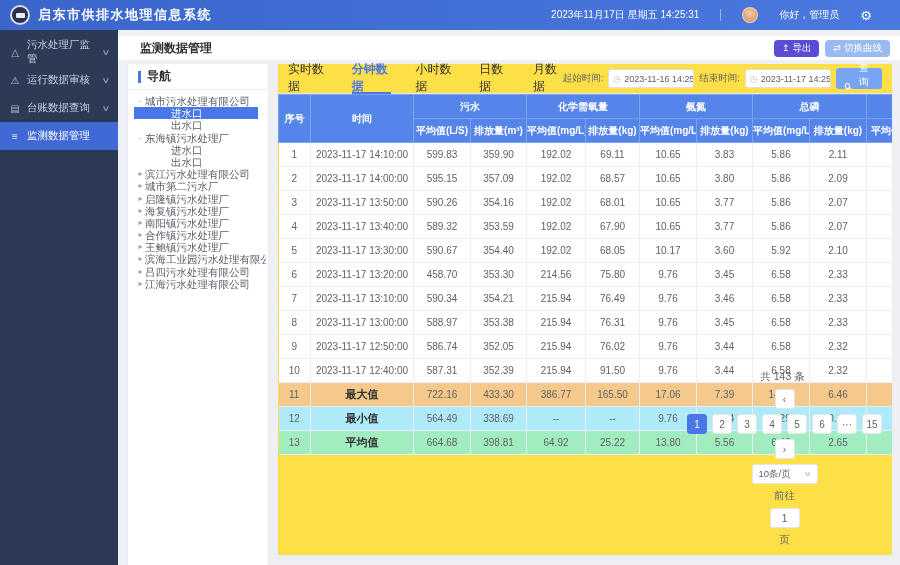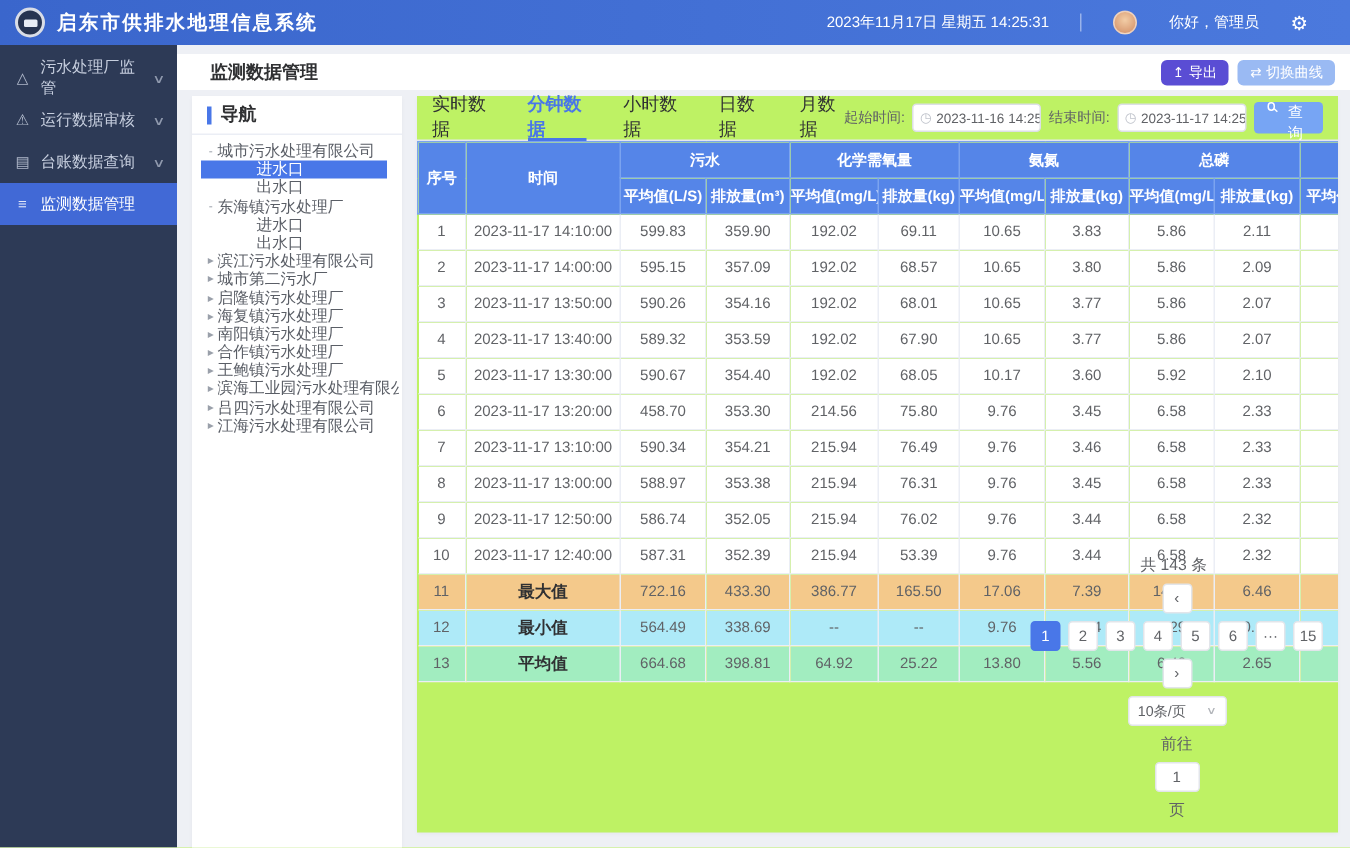--- a/index.html
+++ b/index.html
@@ -48,35 +48,35 @@
   .accent-bar { width:3px; height:12px; background:#4977e8; }
   .tree { padding:5px 2px 5px 6px; }
   .tree-item { height:12.2px; line-height:12.2px; font-size:10.5px; color:#5a5e66; display:flex;
     align-items:center; white-space:nowrap; overflow:hidden; cursor:pointer; }
   .tree-item .marker { width:9px; flex:0 0 9px; font-size:8px; color:#9aa0aa; text-align:center; }
   .tree-item.lv0 { padding-left:2px; }
   .tree-item.lv1 { padding-left:28px; }
   .tree-item.selected { background:#4977e8; color:#fff; margin-right:8px; }
 
   
-  .main-card { position:absolute; left:278px; top:64px; width:614px; height:491px; background:#bef264;
+  .main-card { position:absolute; left:278px; top:64px; width:614px; height:491px; background:#fde047;
     box-shadow:0 1px 3px rgba(0,0,0,.04); }
   .tabs-row { height:30px; display:flex; align-items:stretch; border-bottom:1px solid #e4e7ed; padding:0 10px; }
   .tabs { display:flex; gap:24px; }
   .tab { display:flex; align-items:center; font-size:12px; color:#303133; cursor:pointer;
     border-bottom:2px solid transparent; margin-bottom:-1px; }
   .tab.active { color:#4977e8; font-weight:bold; border-bottom-color:#4977e8; }
   .filters { margin-left:auto; display:flex; align-items:center; gap:5px; }
   .f-label { font-size:9.5px; color:#606266; white-space:nowrap; }
   .date-input { width:90px; height:19px; border:1px solid #dcdfe6; border-radius:3px; background:#fff;
     display:flex; align-items:center; gap:3px; padding:0 4px; font-size:9px; color:#606266;
     white-space:nowrap; overflow:hidden; cursor:text; }
   .clock { color:#c0c4cc; font-size:9px; }
   .btn-query { height:21px; padding:0 9px; background:#77a5f4; color:#fff; border:none; border-radius:3px;
-    font-size:10px; display:flex; align-items:flex-start; gap:4px; cursor:pointer; font-family:Liberation Serif, serif; }
+    font-size:10px; display:flex; align-items:flex-end; gap:4px; cursor:pointer; font-family:Liberation Serif, serif; }
   .mag { width:6px; height:6px; border:1px solid #fff; border-radius:50%; position:relative; }
   .mag::after { content:''; position:absolute; width:3px; height:1px; background:#fff;
     transform:rotate(45deg); right:-3px; bottom:-1px; }
 
   
   .table-wrap { position:absolute; top:30px; left:0; width:614px; overflow:hidden; }
   table { border-collapse:collapse; table-layout:fixed; width:645px; }
   thead th { background:#5585e8; color:#fff; font-size:10px; font-weight:bold; height:24px;
     border:1px solid #7ba3ef; text-align:center; padding:0; white-space:nowrap; overflow:hidden; }
   thead th.c-part-sub { text-align:left; padding-left:4px; }
@@ -413,21 +413,21 @@
             <td>6.58</td>
             <td>2.32</td>
             <td class="c-part"></td>
           </tr>
           <tr>
             <td class="c-seq">10</td>
             <td class="c-time">2023-11-17 12:40:00</td>
             <td>587.31</td>
             <td>352.39</td>
             <td>215.94</td>
-            <td>53.39</td>
+            <td>91.50</td>
             <td>9.76</td>
             <td>3.44</td>
             <td>6.58</td>
             <td>2.32</td>
             <td class="c-part"></td>
           </tr>
           <tr class="row-max">
             <td class="c-seq">11</td>
             <td class="c-time">最大值</td>
             <td>722.16</td>

